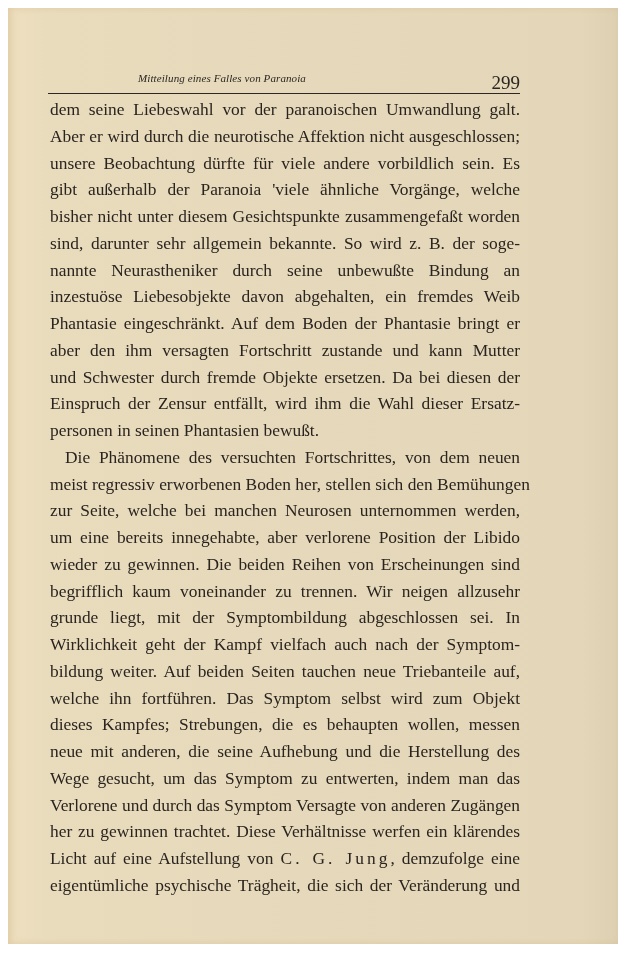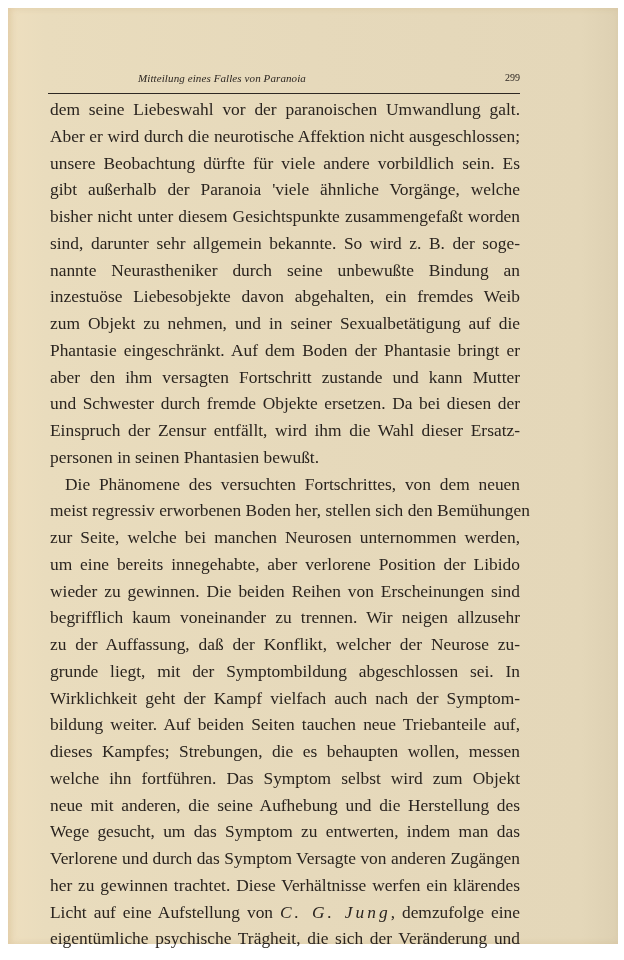--- a/index.html
+++ b/index.html
@@ -14,75 +14,73 @@
   }
   .running-head {
     position: absolute; left: 40px; top: 64px; width: 472px; height: 20px;
     font-family: "Liberation Serif", serif; color: #2b2520;
   }
   .running-title {
     position: absolute; left: 90px; top: 0; font-style: italic; font-size: 11px;
     letter-spacing: 0.1px;
   }
   .page-number {
-    position: absolute; right: 0; top: 0; font-size: 10px;
+    position: absolute; right: 0; top: 0; font-size: 19px;
   }
   .head-rule {
     position: absolute; left: 40px; top: 85px; width: 472px; height: 0;
     border-top: 1.3px solid #2e2823;
   }
   .body-text {
     position: absolute; left: 42px; top: 88px; width: 470px;
     font-family: "Liberation Serif", serif; font-size: 17.4px; color: #2a241f;
   }
   .line {
     height: 26.75px; line-height: 26.75px; white-space: nowrap;
     text-align: justify; text-align-last: justify;
   }
   .line.last { text-align-last: left; }
   .line.indent { padding-left: 15px; }
-  .spaced { letter-spacing: 3px; font-style: italic; }
+  .spaced { letter-spacing: 3px; }
 </style>
 </head>
 <body>
 
 <div class="page">
   <div class="running-head">
     <span class="running-title">Mitteilung eines Falles von Paranoia</span>
     <span class="page-number">299</span>
   </div>
   <div class="head-rule"></div>
 
   <div class="body-text">
     <div class="line">dem seine Liebeswahl vor der paranoischen Umwandlung galt.</div>
     <div class="line">Aber er wird durch die neurotische Affektion nicht ausgeschlossen;</div>
     <div class="line">unsere Beobachtung dürfte für viele andere vorbildlich sein. Es</div>
     <div class="line">gibt außerhalb der Paranoia 'viele ähnliche Vorgänge, welche</div>
     <div class="line">bisher nicht unter diesem Gesichtspunkte zusammengefaßt worden</div>
     <div class="line">sind, darunter sehr allgemein bekannte. So wird z. B. der soge-</div>
     <div class="line">nannte Neurastheniker durch seine unbewußte Bindung an</div>
     <div class="line">inzestuöse Liebesobjekte davon abgehalten, ein fremdes Weib</div>
-    <div class="line">zum Objekt zu nehmen, und in seiner Sexualbetätigung auf die</div>
     <div class="line">Phantasie eingeschränkt. Auf dem Boden der Phantasie bringt er</div>
     <div class="line">aber den ihm versagten Fortschritt zustande und kann Mutter</div>
     <div class="line">und Schwester durch fremde Objekte ersetzen. Da bei diesen der</div>
     <div class="line">Einspruch der Zensur entfällt, wird ihm die Wahl dieser Ersatz-</div>
     <div class="line last">personen in seinen Phantasien bewußt.</div>
     <div class="line indent">Die Phänomene des versuchten Fortschrittes, von dem neuen</div>
     <div class="line">meist regressiv erworbenen Boden her, stellen sich den Bemühungen</div>
     <div class="line">zur Seite, welche bei manchen Neurosen unternommen werden,</div>
     <div class="line">um eine bereits innegehabte, aber verlorene Position der Libido</div>
     <div class="line">wieder zu gewinnen. Die beiden Reihen von Erscheinungen sind</div>
     <div class="line">begrifflich kaum voneinander zu trennen. Wir neigen allzusehr</div>
-    <div class="line">zu der Auffassung, daß der Konflikt, welcher der Neurose zu-</div>
     <div class="line">grunde liegt, mit der Symptombildung abgeschlossen sei. In</div>
     <div class="line">Wirklichkeit geht der Kampf vielfach auch nach der Symptom-</div>
     <div class="line">bildung weiter. Auf beiden Seiten tauchen neue Triebanteile auf,</div>
+    <div class="line">welche ihn fortführen. Das Symptom selbst wird zum Objekt</div>
     <div class="line">dieses Kampfes; Strebungen, die es behaupten wollen, messen</div>
-    <div class="line">welche ihn fortführen. Das Symptom selbst wird zum Objekt</div>
     <div class="line">neue mit anderen, die seine Aufhebung und die Herstellung des</div>
     <div class="line">Wege gesucht, um das Symptom zu entwerten, indem man das</div>
     <div class="line">Verlorene und durch das Symptom Versagte von anderen Zugängen</div>
     <div class="line">her zu gewinnen trachtet. Diese Verhältnisse werfen ein klärendes</div>
     <div class="line"><span>Licht auf eine Aufstellung von </span><span class="spaced">C. G. Jung</span><span>, demzufolge eine</span></div>
     <div class="line">eigentümliche psychische Trägheit, die sich der Veränderung und</div>
   </div>
 </div>
 
 </body></html>

